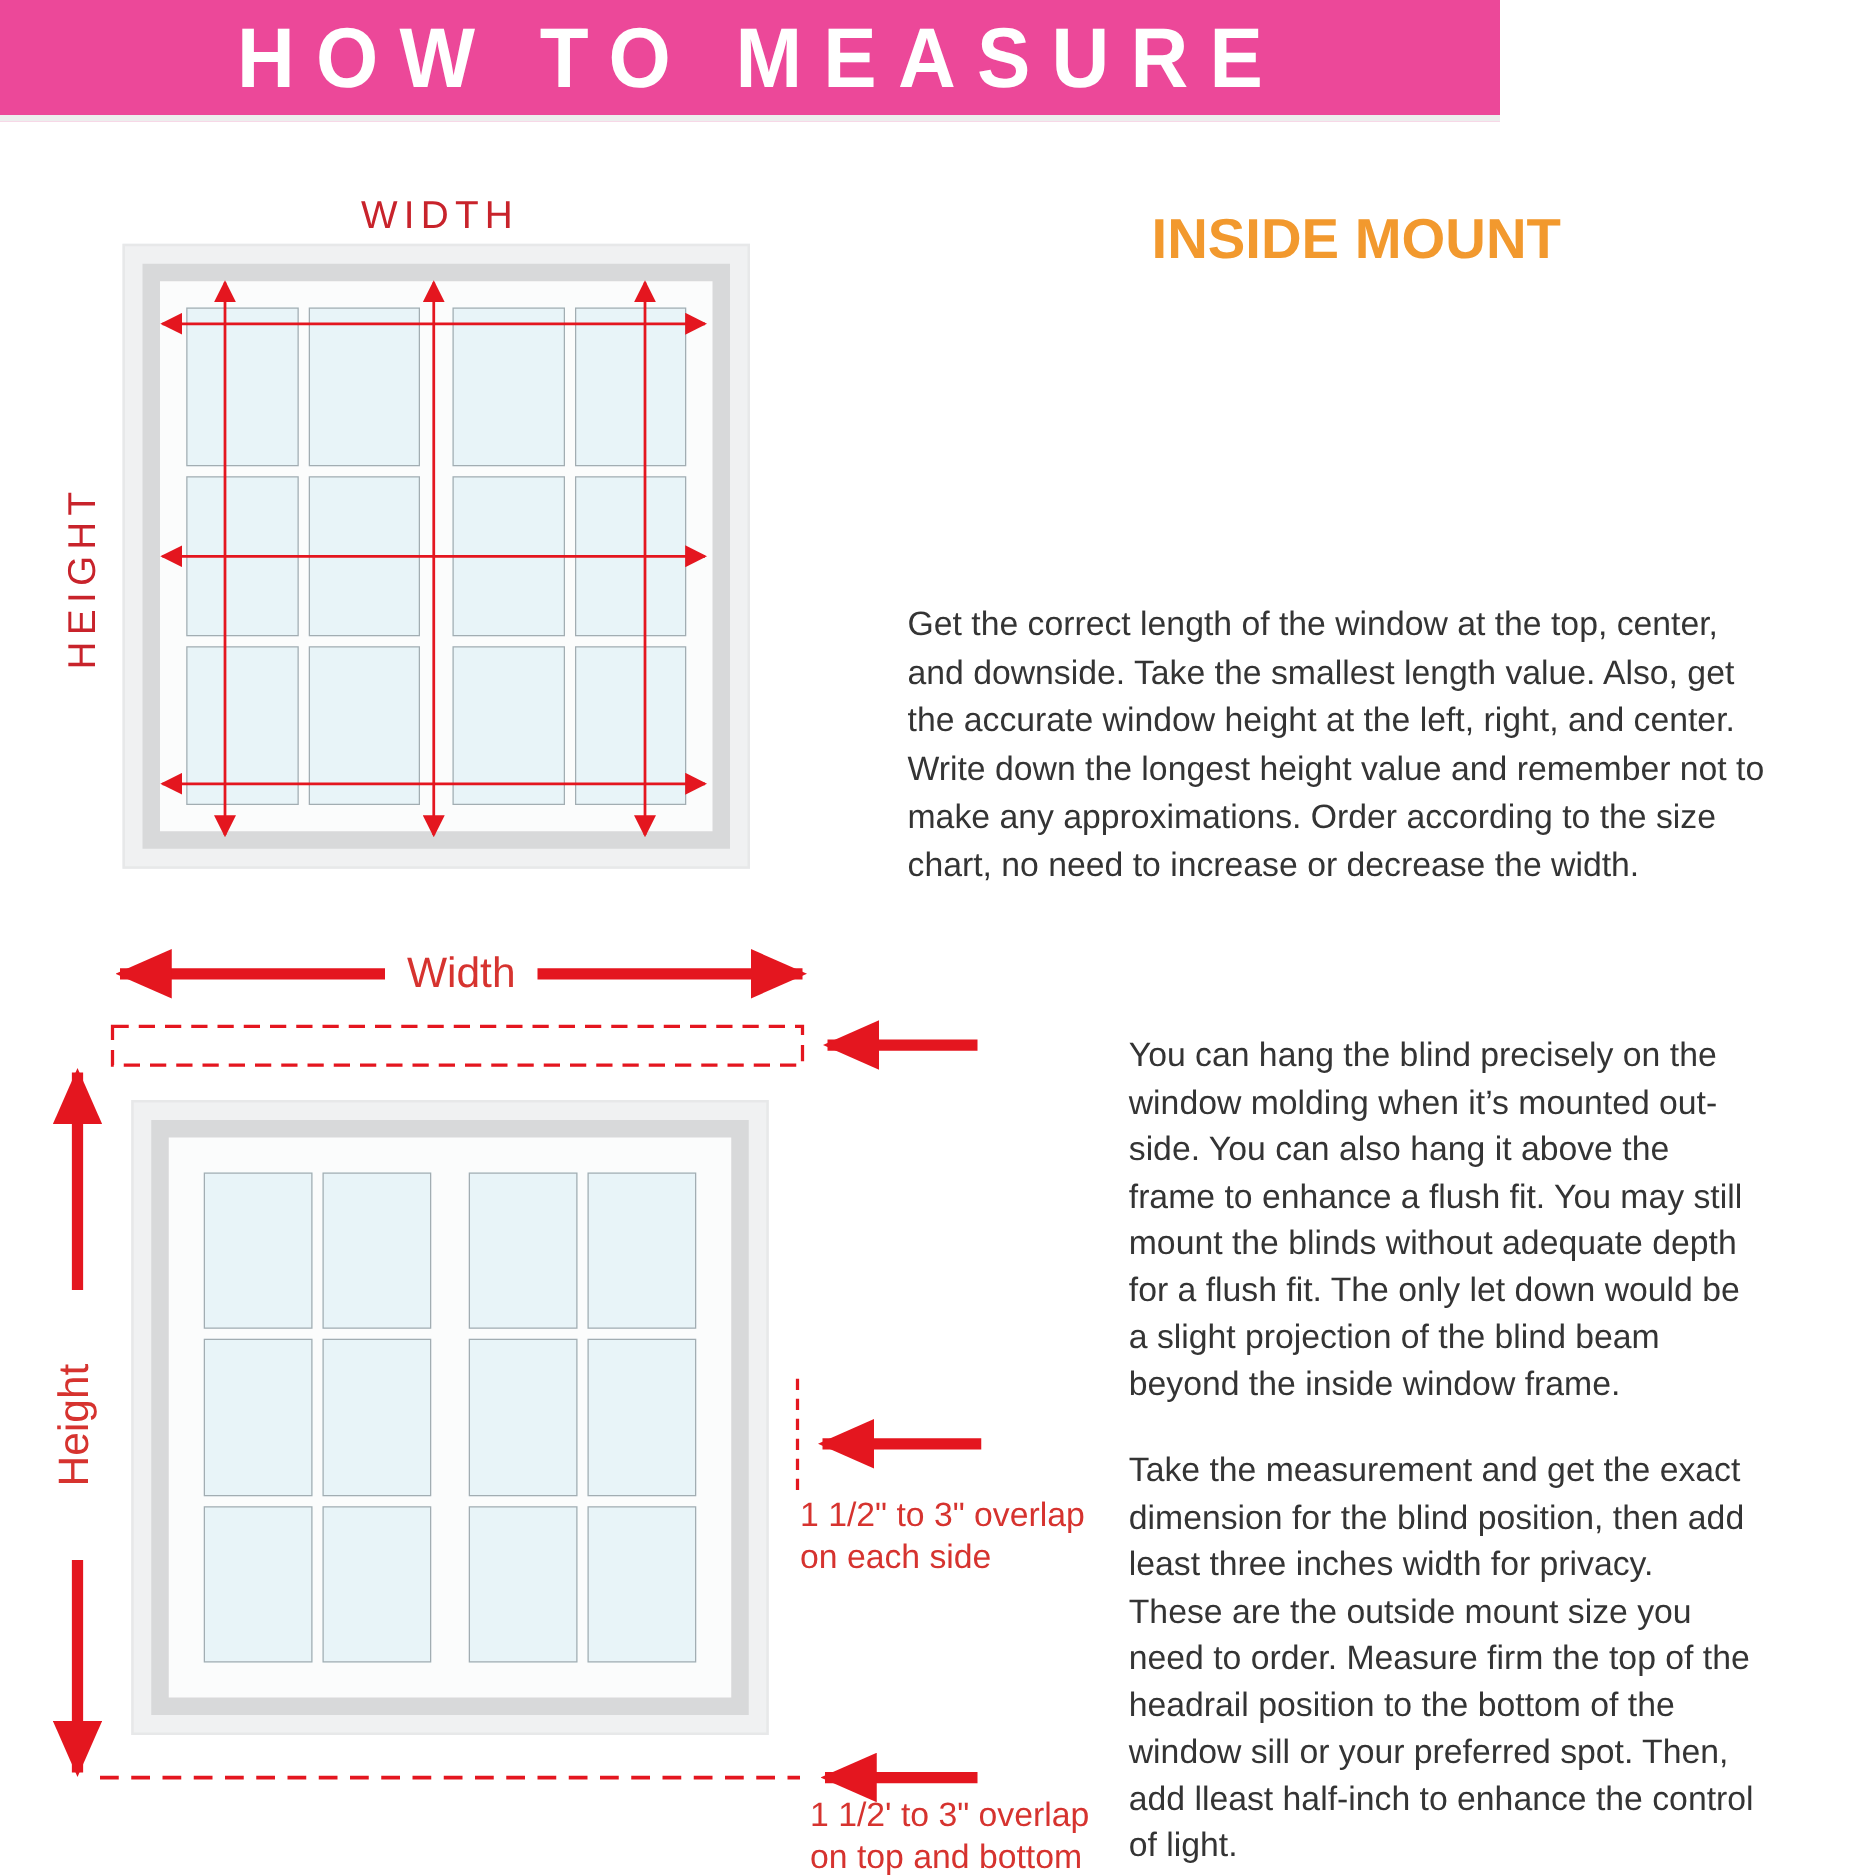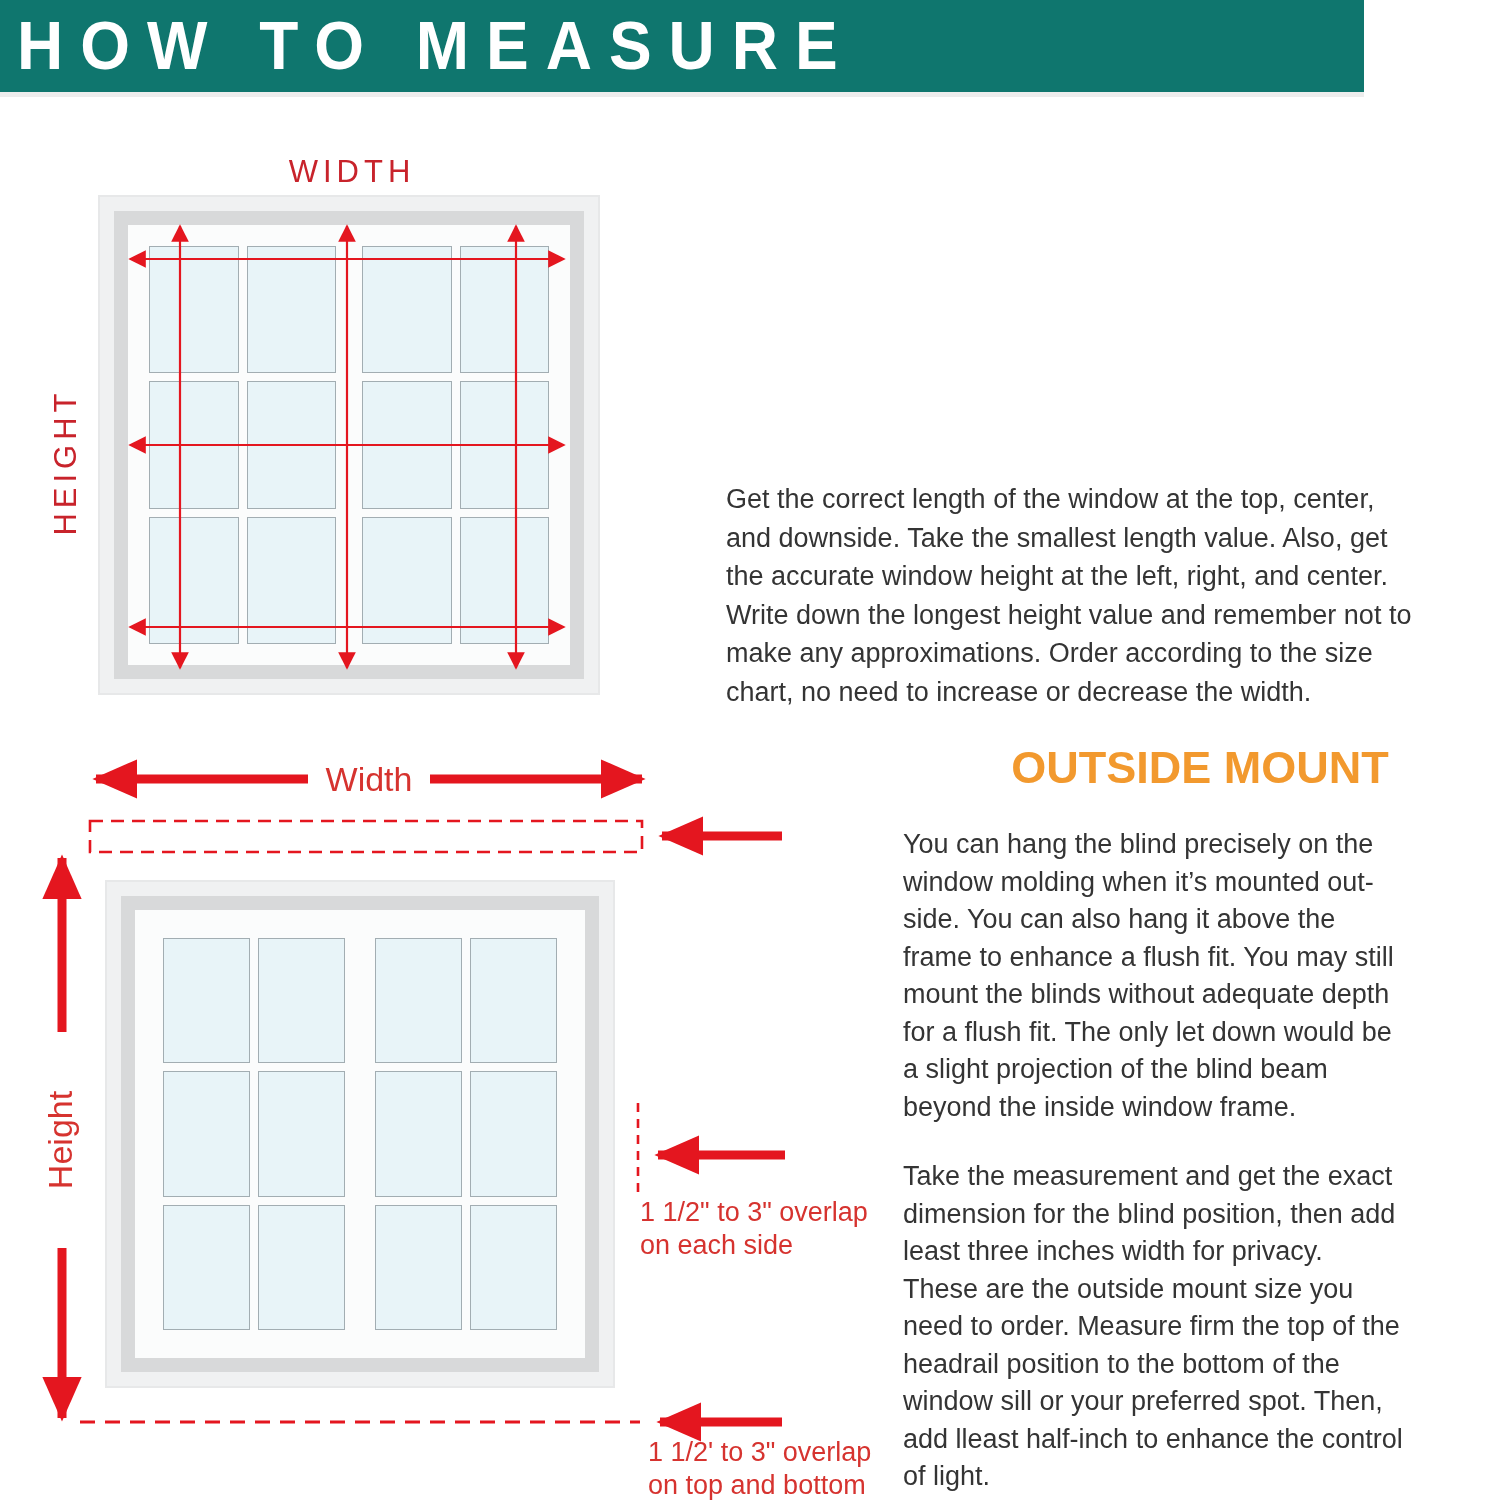--- a/index.html
+++ b/index.html
@@ -4,23 +4,23 @@
 <style>
   * { margin:0; padding:0; box-sizing:border-box; }
   html,body { background:#ffffff; }
   .canvas {
     position:relative; width:1500px; height:1500px; background:#ffffff;
     font-family:"Liberation Sans", sans-serif; overflow:hidden;
   }
 
   
   .banner {
-    position:absolute; left:0; top:0; width:1364px; height:97px;
-    background:#0f766e; border-bottom:5px solid #ededed;
-    display:flex; align-items:center; 
+    position:absolute; left:0; top:0; width:1200px; height:97px;
+    background:#ec4899; border-bottom:5px solid #ededed;
+    display:flex; align-items:center; justify-content:center;
   }
   .banner-title {
     color:#ffffff; font-weight:bold; font-size:64px; letter-spacing:17px;
     transform:scaleY(1.06); white-space:nowrap; text-indent:17px;
   }
 
   
   .window { position:absolute; background:#f0f1f2; border:2px solid #e7e8e9; padding:14px; }
   .bevel  { width:100%; height:100%; background:#d8d9da; padding:14px; }
   .sash   { width:100%; height:100%; background:#fbfcfc; padding:21px; display:flex; }
@@ -172,28 +172,28 @@
   <div class="lbl lbl-width-top">WIDTH</div>
   <div class="lbl lbl-height-top">HEIGHT</div>
 
   <div class="lbl lbl-width-bottom">Width</div>
   <div class="lbl lbl-height-bottom">Height</div>
   <div class="lbl lbl-side-overlap">1 1/2" to 3" overlap
 on each side</div>
   <div class="lbl lbl-bottom-overlap">1 1/2' to 3" overlap
 on top and bottom</div>
 
+  <h2 class="heading heading-inside">INSIDE MOUNT</h2>
   <p class="para para-inside-2">Get the correct length of the window at the top, center,
 and downside. Take the smallest length value. Also, get
 the accurate window height at the left, right, and center.
 Write down the longest height value and remember not to
 make any approximations. Order according to the size
 chart, no need to increase or decrease the width.</p>
 
-  <h2 class="heading heading-outside">OUTSIDE MOUNT</h2>
   <p class="para para-outside-1">You can hang the blind precisely on the
 window molding when it’s mounted out-
 side. You can also hang it above the
 frame to enhance a flush fit. You may still
 mount the blinds without adequate depth
 for a flush fit. The only let down would be
 a slight projection of the blind beam
 beyond the inside window frame.</p>
   <p class="para para-outside-2">Take the measurement and get the exact
 dimension for the blind position, then add

